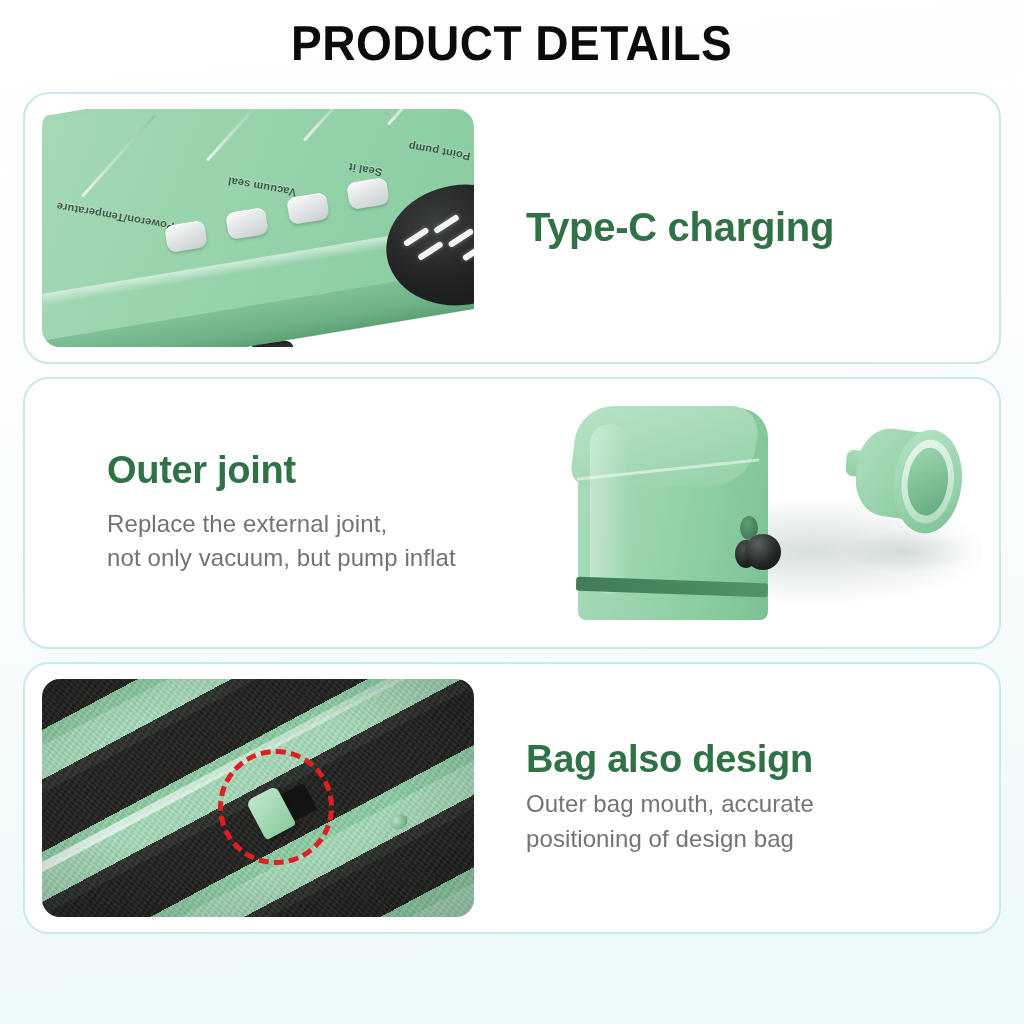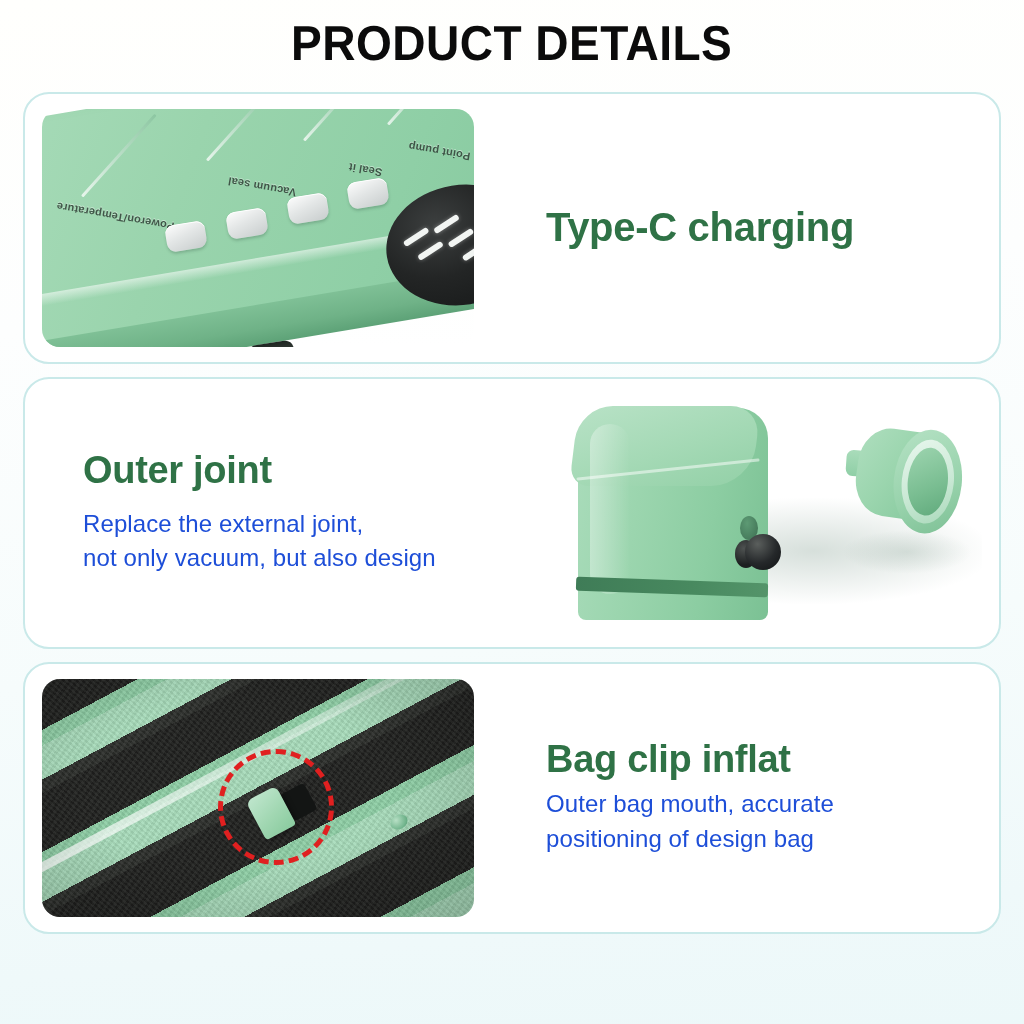--- a/index.html
+++ b/index.html
@@ -52,55 +52,55 @@
     position: relative;
     background: #ffffff;
     border: 2px solid #c9e9e9;
     border-radius: 26px;
     height: 272px;
     display: flex;
     align-items: center;
     overflow: hidden;
   }
 
-  .card.reverse { flex-direction: row-reverse; }
+  .card.reverse { flex-direction: row-reverse; padding-left: 24px; }
 
   
   .photo {
     position: relative;
     width: 432px;
     height: 238px;
     margin: 0 0 0 17px;
     border-radius: 18px;
     overflow: hidden;
     flex: 0 0 auto;
   }
   .card.reverse .photo { margin: 0 17px 0 0; }
 
   .text-pane {
     flex: 1 1 auto;
-    padding: 0 30px 0 72px;
+    padding: 0 30px 0 52px;
     display: flex;
     flex-direction: column;
     justify-content: center;
   }
   .card.reverse .text-pane { padding: 0 20px 0 58px; }
 
   .headline {
     color: #2f7246;
     font-weight: 700;
     letter-spacing: -0.3px;
     line-height: 1.08;
   }
   .headline.h1 { font-size: 40px; }
   .headline.h2 { font-size: 38px; margin-bottom: 16px; }
   .headline.h3 { font-size: 38px; margin-bottom: 7px; }
 
   .sub {
-    color: #1d4ed8;
+    color: #737373;
     font-size: 24px;
     font-weight: 300;
     line-height: 1.45;
     letter-spacing: 0.1px;
   }
 
   
   .p1 { background: linear-gradient(180deg,#ffffff 0%, #fcfefd 46%, #ffffff 100%); }
 
   .p1 .body {
@@ -470,37 +470,37 @@
           <div class="funnel-cone"></div>
           <div class="funnel-rim"></div>
           <div class="funnel-rim-in"></div>
           <div class="funnel-rim-core"></div>
         </div>
       </div>
 
       <div class="text-pane">
         <div class="headline h2">Outer joint</div>
         <div class="sub">Replace the external joint,</div>
-        <div class="sub">not only vacuum, but also design</div>
+        <div class="sub">not only vacuum, but pump inflat</div>
       </div>
     </div>
 
     <div class="card">
 
       <div class="photo p3">
         <div class="grain"></div>
         <div class="strip-hi"></div>
         <div class="tab-slot"></div>
         <div class="tab"></div>
         <div class="pin"></div>
         <div class="red-circle"></div>
         <div class="vignette"></div>
       </div>
 
       <div class="text-pane">
-        <div class="headline h3">Bag clip inflat</div>
+        <div class="headline h3">Bag also design</div>
         <div class="sub">Outer bag mouth, accurate</div>
         <div class="sub">positioning of design bag</div>
       </div>
     </div>
 
   </div>
 </div>
 
 </body></html>

